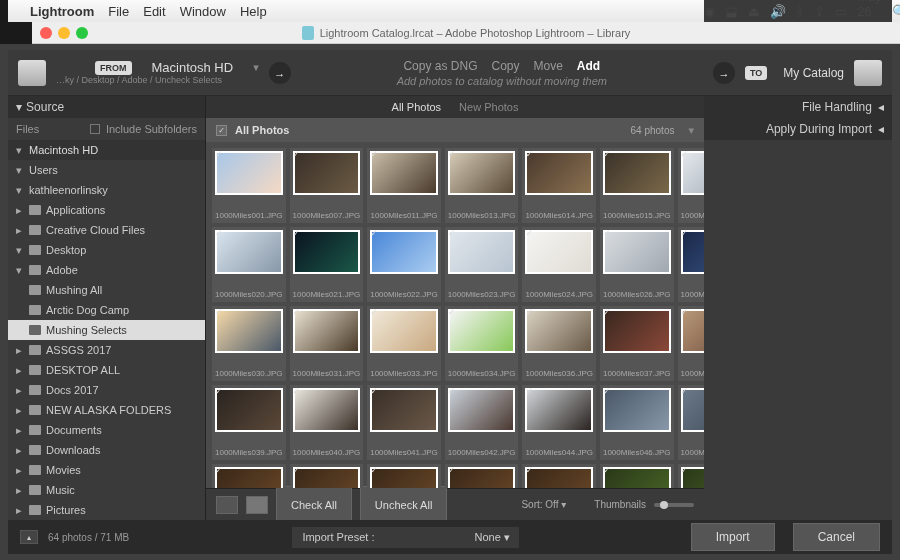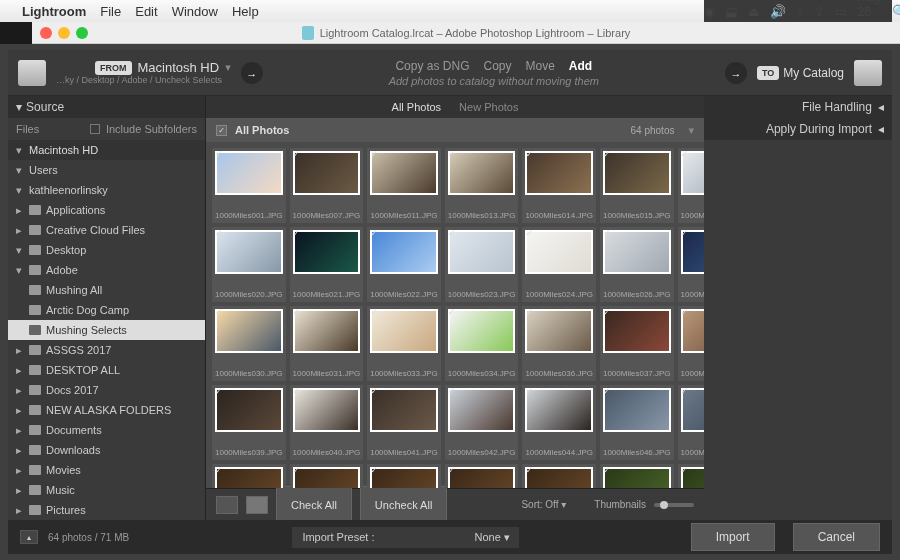--- a/index.html
+++ b/index.html
@@ -1,18 +1,18 @@
 <!DOCTYPE html>
 <html><head>
 <meta charset="utf-8">
 <style>
 *{box-sizing:border-box;margin:0;padding:0;font-family:"Helvetica Neue",Arial,sans-serif;}
 body{width:900px;height:560px;background:#1a1a1a;overflow:hidden;color:#ccc;font-size:11px;}
 
-.menubar{height:22px;background:linear-gradient(#fafafa,#e8e8e8);display:flex;align-items:center;padding:0 8px;gap:14px;color:#333;font-size:13px;}
+.menubar{height:22px;background:linear-gradient(#fafafa,#e8e8e8);display:flex;align-items:center;padding:0 8px;gap:14px;color:#333;font-size:13px;margin-left:8px;}
 .menubar .apple{font-size:15px;}
 .menubar .app{font-weight:bold;}
 .menubar .spacer{flex:1;}
 .menubar .right{display:flex;gap:10px;align-items:center;color:#444;}
 
 .wtitle{height:22px;background:#eee;display:flex;align-items:center;justify-content:center;gap:6px;color:#666;font-size:11px;border-bottom:1px solid #ccc;margin-left:32px;}
 .wdots{position:absolute;left:8px;display:flex;gap:6px;}
 .dot{width:12px;height:12px;border-radius:50%;}
 .d1{background:#ff5f57;}.d2{background:#febc2e;}.d3{background:#28c840;}
 .docicon{width:12px;height:14px;background:#7fc8d8;border-radius:2px;}
@@ -23,21 +23,21 @@
 .ihead{height:46px;background:#3a3a3a;display:flex;align-items:center;padding:0 10px;gap:10px;border-bottom:1px solid #2a2a2a;}
 .drive{width:28px;height:26px;background:linear-gradient(#ddd,#aaa);border-radius:3px;}
 .from-chip,.to-chip{background:#ddd;color:#333;font-size:9px;font-weight:bold;padding:2px 5px;border-radius:3px;}
 .from-block .title{color:#ddd;font-size:13px;}
 .from-block .path{color:#888;font-size:9px;}
 .arrow-btn{width:22px;height:22px;border-radius:50%;background:#2a2a2a;display:flex;align-items:center;justify-content:center;color:#fff;}
 .center-actions{flex:1;display:flex;flex-direction:column;align-items:center;gap:2px;}
 .actions-row{display:flex;gap:14px;color:#999;font-size:12px;}
 .actions-row .active{color:#fff;font-weight:bold;}
 .actions-sub{font-size:11px;color:#888;font-style:italic;}
-.to-block{display:flex;align-items:center;gap:4px;color:#ddd;font-size:12px;justify-content:center;}
+.to-block{display:flex;align-items:center;gap:16px;color:#ddd;font-size:12px;justify-content:center;}
 
 .cols{flex:1;display:flex;min-height:0;}
 .left{width:198px;background:#3a3a3a;display:flex;flex-direction:column;border-right:1px solid #222;}
 .center{flex:1;background:#4a4a4a;display:flex;flex-direction:column;min-width:0;}
 .right{width:188px;background:#3a3a3a;}
 
 .panelhead{background:#2f2f2f;height:22px;display:flex;align-items:center;padding:0 8px;color:#ccc;font-size:12px;}
 .panelhead.right-align{justify-content:flex-end;gap:6px;}
 .filesrow{height:22px;display:flex;align-items:center;padding:0 8px;color:#999;gap:6px;}
 .filesrow .chk{width:10px;height:10px;border:1px solid #777;}
@@ -111,21 +111,21 @@
   <div class="docicon"></div>
   <span>Lightroom Catalog.lrcat – Adobe Photoshop Lightroom – Library</span>
 </div>
 
 <div class="app-body">
   <div class="dialog">
 
     <div class="ihead">
       <div class="drive"></div>
       <div class="from-block">
-        <div style="display:flex;gap:6px;align-items:center;padding-left:39px;">
+        <div style="display:flex;gap:20px;align-items:center;padding-left:39px;">
           <span class="from-chip">FROM</span>
           <span class="title">Macintosh HD</span>
           <span style="color:#888;">▾</span>
         </div>
         <div class="path">…ky / Desktop / Adobe / Uncheck Selects</div>
       </div>
       <div class="arrow-btn">→</div>
       <div class="center-actions">
         <div class="actions-row">
           <span>Copy as DNG</span>

